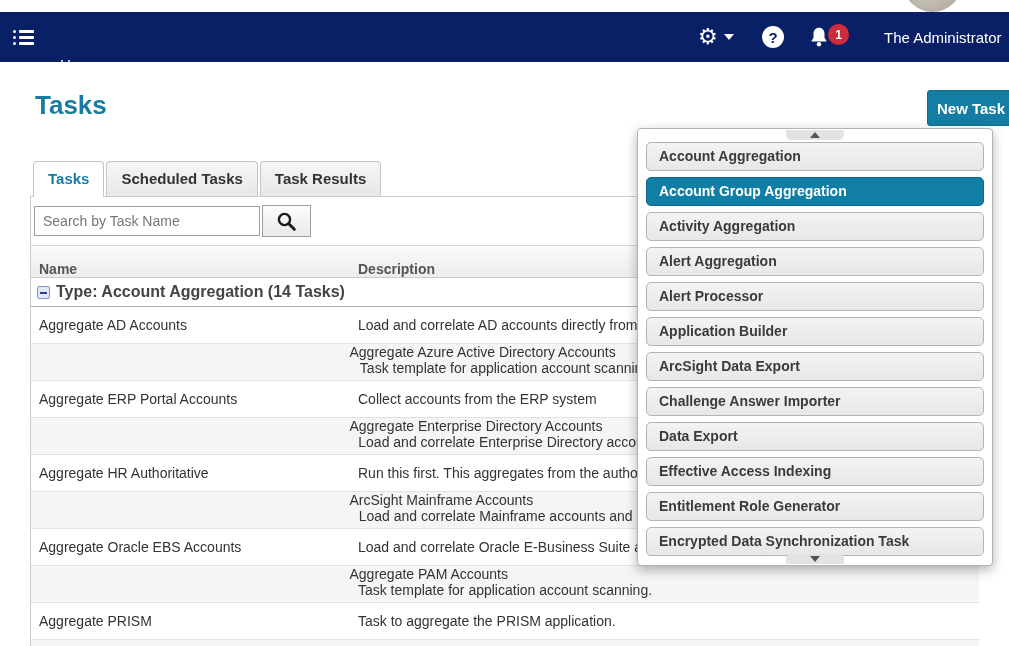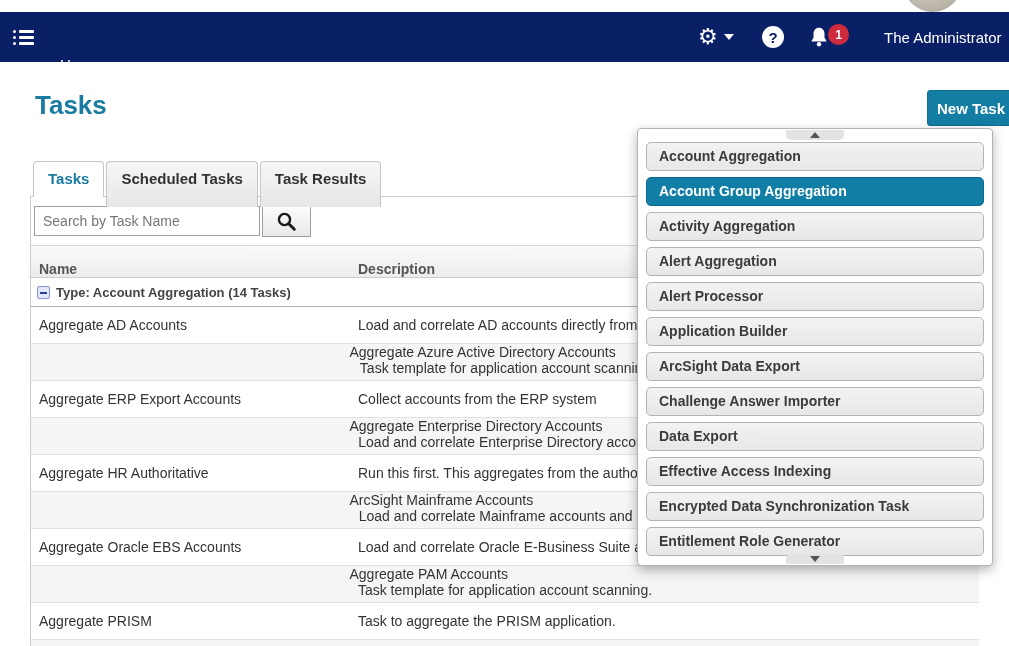--- a/index.html
+++ b/index.html
@@ -44,21 +44,21 @@
   .page-title { position:absolute; left:35px; top:90px; font-size:26px; font-weight:bold; color:#1a7ba2; }
   .new-task-btn {
     position:absolute; left:927px; top:90px; width:109px; height:36px;
     background:#137da4; border:1px solid #0f6d90; border-radius:3px;
     color:#fff; font-size:15px; font-weight:bold;
     display:flex; align-items:center; justify-content:center; gap:6px; cursor:pointer; z-index:2;
   }
   
   .tabs { position:absolute; left:33px; top:161px; display:flex; z-index:3; }
   .tab {
-    height:46px; line-height:33px; padding:0 14px; margin-right:2px;
+    height:35px; line-height:33px; padding:0 14px; margin-right:2px;
     font-size:15px; font-weight:bold; color:#333;
     background:linear-gradient(#f6f6f6,#e7e7e7);
     border:1px solid #c6c6c6; border-bottom:none; border-radius:4px 4px 0 0; cursor:pointer;
   }
   .tab.active { background:#fff; color:#1a7ba2; height:36px; }
   
   .panel {
     position:absolute; left:30px; top:196px; width:949px; height:450px;
     border-top:1px solid #ccc; border-left:1px solid #ccc; background:#fff; z-index:2;
   }
@@ -86,21 +86,21 @@
     display:flex; align-items:center; height:29px; padding-left:6px; gap:6px;
     border-bottom:1px solid #bcadad; background:#fff; cursor:pointer;
   }
   .collapse-box {
     width:13px; height:13px; border:1px solid #8894c8; background:#e1e7f8;
     border-radius:2px; position:relative; cursor:pointer; flex:0 0 auto;
   }
   .collapse-box::after {
     content:""; position:absolute; left:2px; right:2px; top:5px; height:2px; background:#2c3f92;
   }
-  .group-label { font-size:13px; font-weight:bold; color:#444; }
+  .group-label { font-size:16px; font-weight:bold; color:#444; }
   .trow { display:flex; align-items:center; height:37px; border-bottom:1px solid #e2e2e2; font-size:14px; color:#333; cursor:pointer; }
   .trow.alt { background:#f5f5f5;flex-direction:column; }
   .trow .col-name, .trow .col-desc { white-space:nowrap; overflow:hidden; }
   .row-sliver { height:7px; background:#f5f5f5; }
   
   .task-menu {
     position:absolute; left:637px; top:128px; width:356px; height:438px;
     background:#fff; border:1px solid #b3b3b3; border-radius:4px;
     box-shadow:0 4px 12px rgba(0,0,0,.3); z-index:5;
   }
@@ -198,21 +198,21 @@
 
   <div class="trow">
     <div class="col-name">Aggregate AD Accounts</div>
     <div class="col-desc">Load and correlate AD accounts directly from A</div>
   </div>
   <div class="trow alt">
     <div class="col-name">Aggregate Azure Active Directory Accounts</div>
     <div class="col-desc">Task template for application account scanning</div>
   </div>
   <div class="trow">
-    <div class="col-name">Aggregate ERP Export Accounts</div>
+    <div class="col-name">Aggregate ERP Portal Accounts</div>
     <div class="col-desc">Collect accounts from the ERP system</div>
   </div>
   <div class="trow alt">
     <div class="col-name">Aggregate Enterprise Directory Accounts</div>
     <div class="col-desc">Load and correlate Enterprise Directory accoun</div>
   </div>
   <div class="trow">
     <div class="col-name">Aggregate HR Authoritative</div>
     <div class="col-desc">Run this first. This aggregates from the authorit</div>
   </div>
@@ -243,19 +243,19 @@
     <div class="menu-item">Account Aggregation</div>
     <div class="menu-item selected">Account Group Aggregation</div>
     <div class="menu-item">Activity Aggregation</div>
     <div class="menu-item">Alert Aggregation</div>
     <div class="menu-item">Alert Processor</div>
     <div class="menu-item">Application Builder</div>
     <div class="menu-item">ArcSight Data Export</div>
     <div class="menu-item">Challenge Answer Importer</div>
     <div class="menu-item">Data Export</div>
     <div class="menu-item">Effective Access Indexing</div>
+    <div class="menu-item">Entitlement Role Generator</div>
     <div class="menu-item">Encrypted Data Synchronization Task</div>
-    <div class="menu-item">Entitlement Role Generator</div>
   </div>
   <div class="scroller down">
     <span class="tri-down"></span>
   </div>
 </div>
 
 </body></html>

